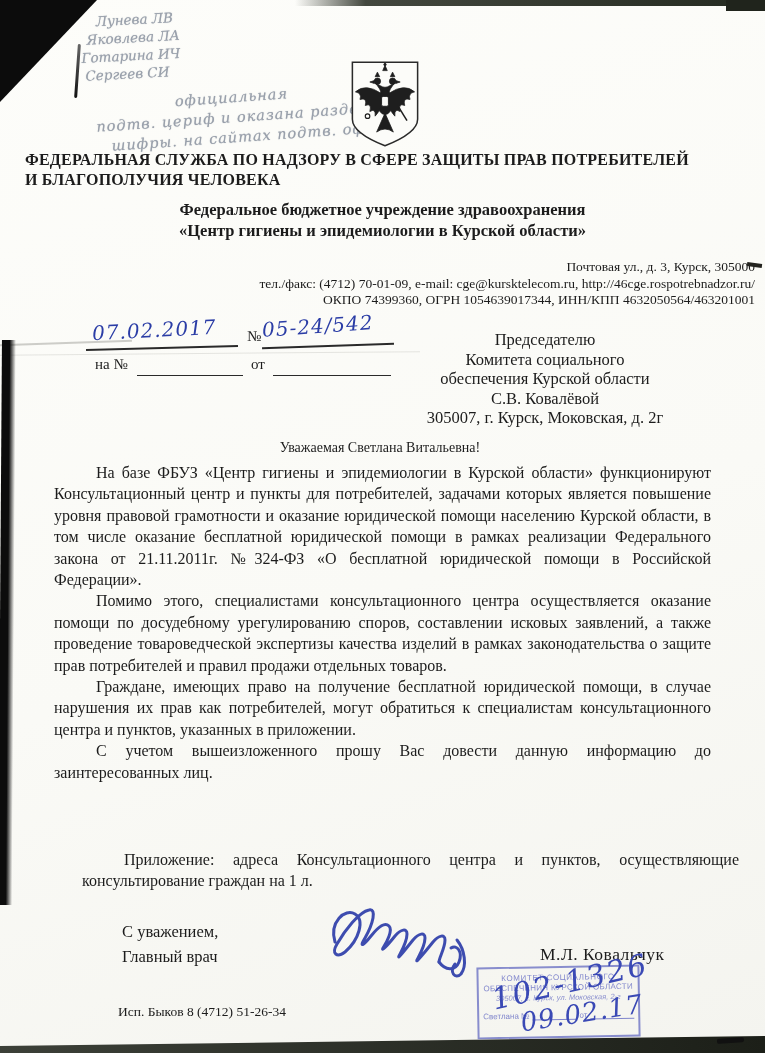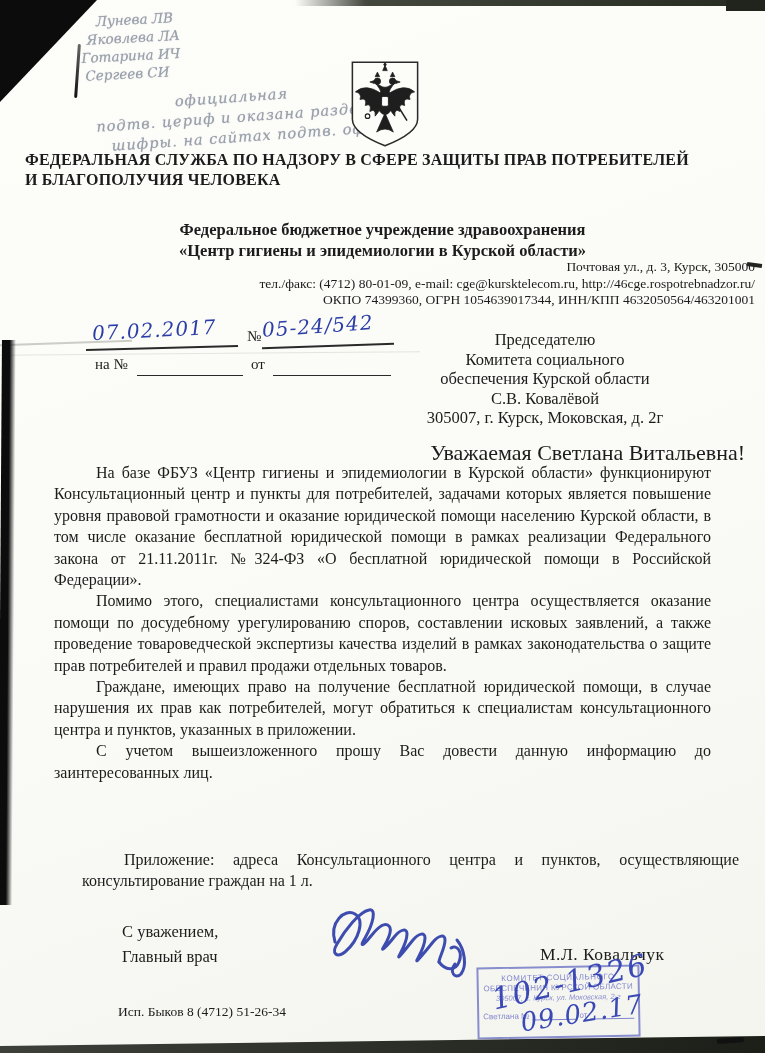--- a/index.html
+++ b/index.html
@@ -37,40 +37,40 @@
   .pencil-note div:nth-child(2){margin-left:8px;}
   .pencil-note div:nth-child(3){margin-left:22px;}
   .staple{position:absolute;left:76px;top:44px;width:3px;height:54px;
         background:linear-gradient(#666,#111);transform:rotate(4deg);border-radius:2px;}
 
   
   .emblem{position:absolute;left:341px;top:60px;width:88px;height:88px;}
   .agency{position:absolute;left:25px;right:25px;top:150px;
         font-weight:bold;font-size:16px;line-height:19.5px;letter-spacing:.2px;}
   .org{position:absolute;left:25px;right:25px;top:200px;text-align:center;
-        font-weight:bold;font-size:16.5px;line-height:20.5px;margin-top:20px;}
+        font-weight:bold;font-size:16.5px;line-height:20.5px;}
   .address{position:absolute;left:10px;right:10px;top:259px;text-align:right;
         font-size:13.5px;line-height:16.5px;}
 
   
   .hw{font-family:"DejaVu Serif",serif;font-style:italic;color:#2b3da6;}
   .ref-date{position:absolute;left:92px;top:318px;font-size:20px;transform:rotate(-3deg);letter-spacing:1px;}
   .ref-date-line{position:absolute;left:86px;top:347px;width:152px;height:1.5px;background:#2a2a2a;transform:rotate(-1.5deg);}
   .ref-no-sign{position:absolute;left:247px;top:328px;font-size:15px;}
   .ref-num{position:absolute;left:262px;top:314px;font-size:20px;transform:rotate(-4deg);letter-spacing:1px;}
   .ref-num-line{position:absolute;left:262px;top:345px;width:132px;height:1.5px;background:#2a2a2a;transform:rotate(-2deg);}
   .ref-na{position:absolute;left:95px;top:356px;font-size:15px;}
   .ref-na-line{position:absolute;left:137px;top:375px;width:106px;height:1.2px;background:#2a2a2a;}
   .ref-ot{position:absolute;left:251px;top:356px;font-size:15px;}
   .ref-ot-line{position:absolute;left:273px;top:375px;width:118px;height:1.2px;background:#2a2a2a;}
 
   .recipient{position:absolute;left:380px;width:330px;top:330px;text-align:center;
         font-size:16.5px;line-height:19.5px;}
 
-  .salutation{position:absolute;left:15px;right:20px;top:440px;text-align:right;font-size:22px;}
+  .salutation{position:absolute;left:15px;right:20px;top:440px;text-align:center;font-size:14px;}
   .body-text{position:absolute;left:54px;width:657px;top:462px;font-size:16px;line-height:21.4px;
         text-align:justify;}
   .body-text p{margin:0;text-indent:42px;}
   .attachment{position:absolute;left:54px;width:657px;top:849px;font-size:16px;line-height:21.4px;
         text-align:justify;text-indent:42px;margin-left:28px;}
 
   .regards{position:absolute;left:122px;top:922px;font-size:16.5px;text-align:center;}
   .job-title{position:absolute;left:122px;top:947px;font-size:16.5px;}
   .signature{position:absolute;left:315px;top:900px;width:190px;height:85px;}
   .signer{position:absolute;left:540px;top:944px;font-size:17.5px;letter-spacing:.5px;}
@@ -140,21 +140,21 @@
     <div class="agency">
       <div>ФЕДЕРАЛЬНАЯ СЛУЖБА ПО НАДЗОРУ В СФЕРЕ ЗАЩИТЫ ПРАВ ПОТРЕБИТЕЛЕЙ</div>
       <div>И БЛАГОПОЛУЧИЯ ЧЕЛОВЕКА</div>
     </div>
     <div class="org">
       <div>Федеральное бюджетное учреждение здравоохранения</div>
       <div>«Центр гигиены и эпидемиологии в Курской области»</div>
     </div>
     <div class="address">
       <div>Почтовая ул., д. 3, Курск, 305000</div>
-      <div>тел./факс: (4712) 80-01-09, e-mail: cge@kursktelecom.ru, http://46cge.rospotrebnadzor.ru/</div>
+      <div>тел./факс: (4712) 70-01-09, e-mail: cge@kursktelecom.ru, http://46cge.rospotrebnadzor.ru/</div>
       <div>ОКПО 74399360, ОГРН 1054639017344, ИНН/КПП 4632050564/463201001</div>
     </div>
 
     <span class="hw ref-date">07.02.2017</span>
     <div class="ref-date-line"></div>
     <span class="ref-no-sign">№</span>
     <span class="hw ref-num">05-24/542</span>
     <div class="ref-num-line"></div>
     <span class="ref-na">на №</span>
     <div class="ref-na-line"></div>

